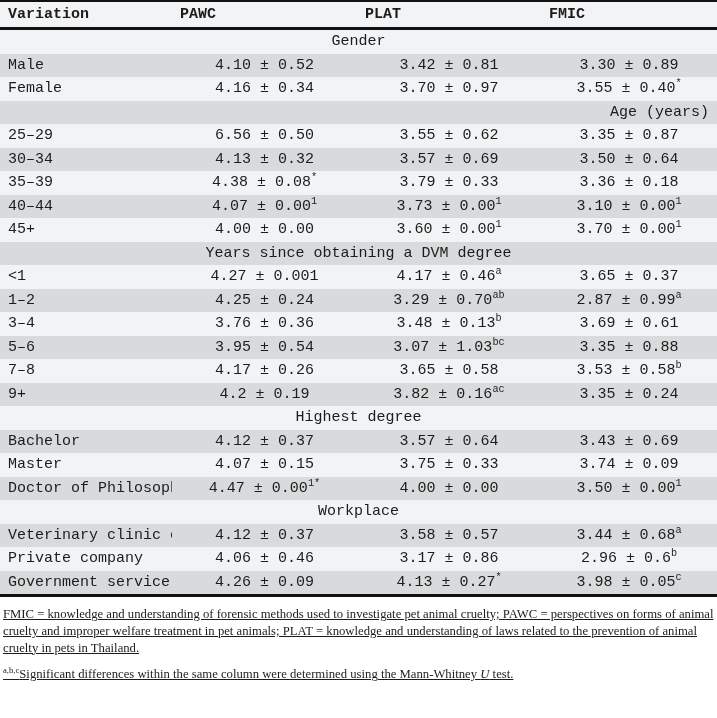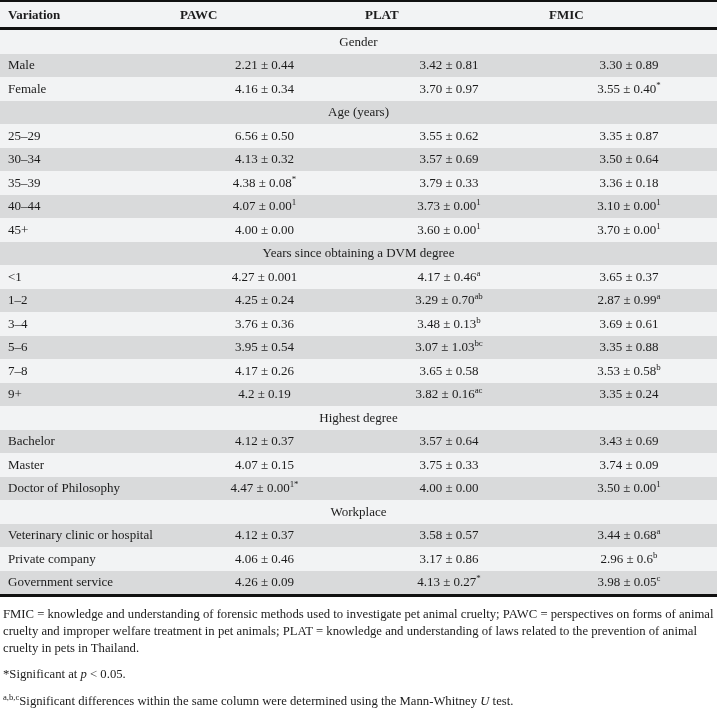--- a/index.html
+++ b/index.html
@@ -7,23 +7,24 @@
     width:717px;height:718px;overflow:hidden;
     font-family:"Liberation Serif","DejaVu Serif",serif;
     color:var(--text,#1c1c1c);
     -webkit-font-smoothing:antialiased;
   }
   .page{width:717px;}
   table.results{
     width:100%;
     border-collapse:collapse;
     table-layout:fixed;
-    font-size:13px;
+    font-size:15px;
     border-top:2px solid var(--border,#111);
     border-bottom:3px solid var(--border,#111);
+    font-family:Liberation Mono, monospace;
   }
   table.results thead tr{
     border-bottom:3px solid var(--border,#111);
     background:var(--light,#f2f3f4);
   }
   table.results th{
     font-weight:bold;
     text-align:left;
     padding:0 8px;
     height:25px;
@@ -35,29 +36,30 @@
     padding:0 8px;
     height:23.5px;
     overflow:hidden;
     white-space:nowrap;
   }
   table.results tr.light{background:var(--light,#f2f3f4);}
   table.results tr.shade{background:var(--shade,#d9dadb);margin-left:40px;}
   td.row-label{text-align:left;}
   td.value{text-align:center;}
   td.section{text-align:center;}
-  td.section.sec-left{text-align:center;}
+  td.section.sec-left{text-align:right;}
   sup{font-size:68%;line-height:0;vertical-align:super;letter-spacing:0;}
   .footnotes{
     padding:9px 3px 0 3px;
     font-size:12.7px;
     line-height:1.32;
   }
   .footnotes p{
     margin:0 0 10px 0;
+    text-decoration:underline;
   }
 </style>
 </head>
 <body>
 
 <div class="page">
   <table class="results">
     <colgroup>
       <col style="width:172px">
       <col style="width:185px">
@@ -71,21 +73,21 @@
           <th class="">PLAT</th>
           <th class="">FMIC</th>
         </tr>
     </thead>
     <tbody>
         <tr class="light">
           <td colspan="4" class="section">Gender</td>
         </tr>
         <tr class="shade">
           <td class="row-label">Male</td>
-          <td class="value">2.21 ± 0.44</td>
+          <td class="value">4.10 ± 0.52</td>
           <td class="value">3.42 ± 0.81</td>
           <td class="value">3.30 ± 0.89</td>
         </tr>
         <tr class="light">
           <td class="row-label">Female</td>
           <td class="value">4.16 ± 0.34</td>
           <td class="value">3.70 ± 0.97</td>
           <td class="value">3.55 ± 0.40<sup>*</sup></td>
         </tr>
         <tr class="shade">
@@ -199,16 +201,15 @@
         <tr class="shade">
           <td class="row-label">Government service</td>
           <td class="value">4.26 ± 0.09</td>
           <td class="value">4.13 ± 0.27<sup>*</sup></td>
           <td class="value">3.98 ± 0.05<sup>c</sup></td>
         </tr>
       </tbody>
   </table>
   <div class="footnotes">
       <p>FMIC = knowledge and understanding of forensic methods used to investigate pet animal cruelty; PAWC = perspectives on forms of animal cruelty and improper welfare treatment in pet animals; PLAT = knowledge and understanding of laws related to the prevention of animal cruelty in pets in Thailand.</p>
-      <p>*Significant at <i>p</i> &lt; 0.05.</p>
       <p><sup>a,b,c</sup>Significant differences within the same column were determined using the Mann-Whitney <i>U</i> test.</p>
     </div>
 </div>
 
 </body></html>

